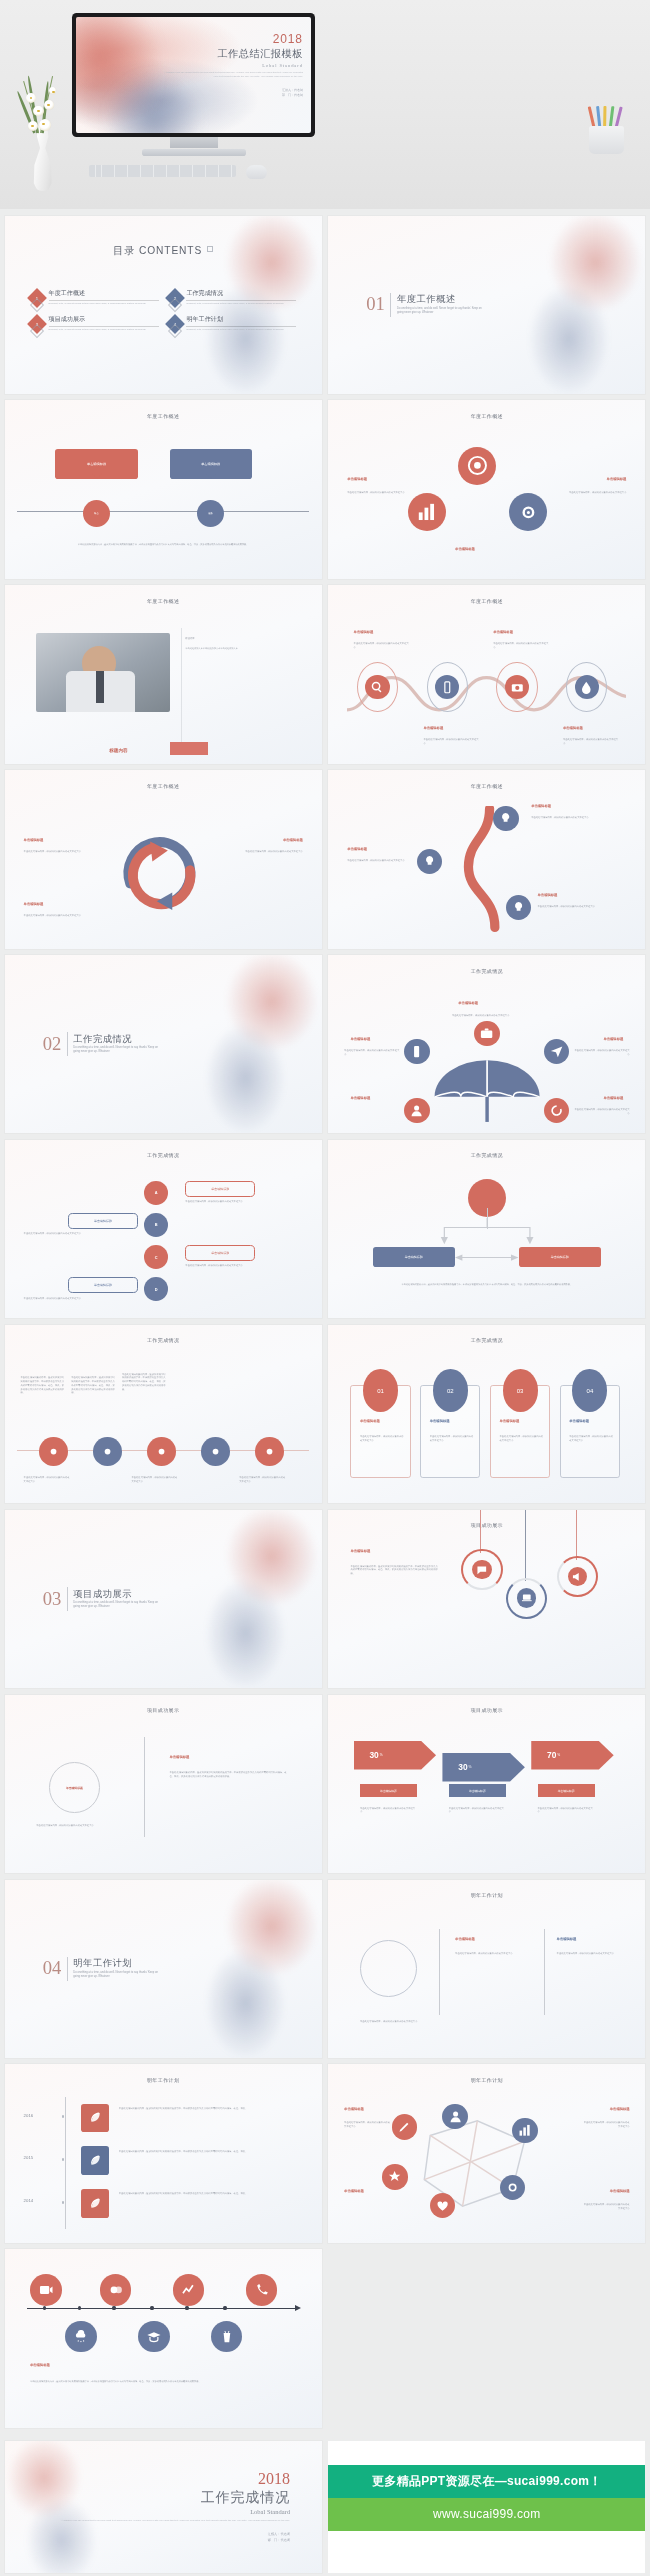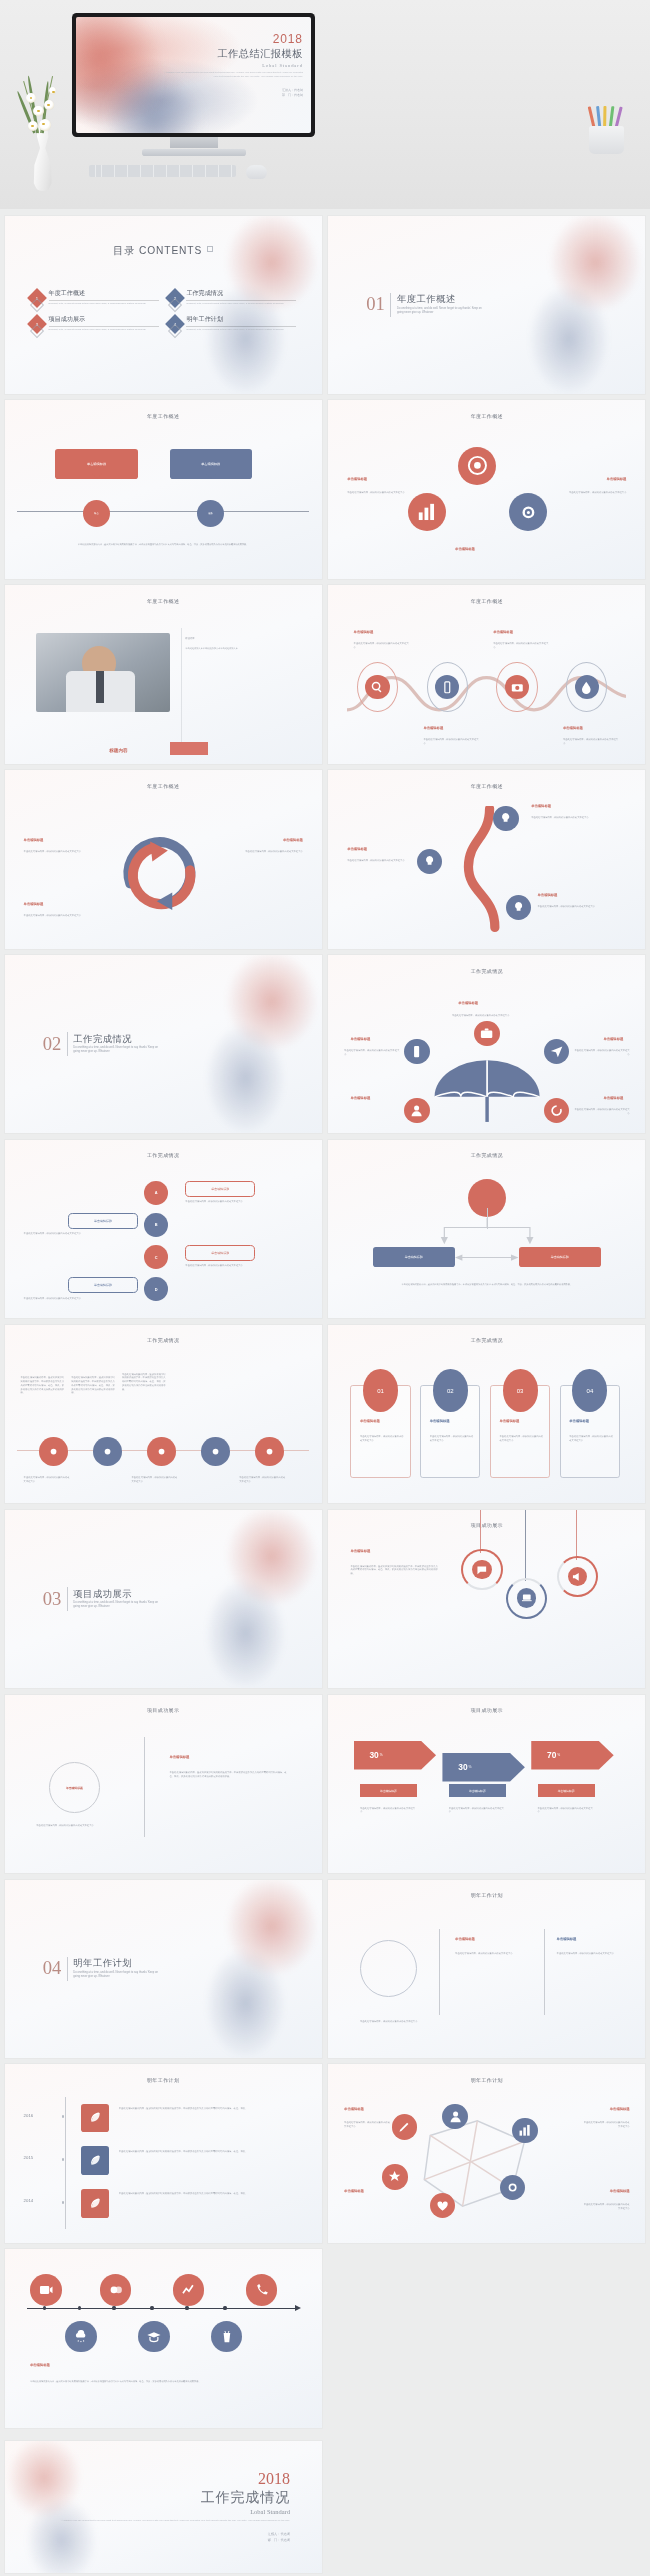--- a/index.html
+++ b/index.html
@@ -860,16 +860,22 @@
         <div class="t">工作完成情况</div>
         <div class="s">Lobal Standard</div>
         <div class="d">A designer can use default text to preview what text would look like. If make your screen still you using this text. Whoever evaluates your text cannot evaluate the way you write. Your design looks awesome by the way.</div>
         <div class="m">
           <div>汇报人：代名词</div>
           <div>部　门：代名词</div>
         </div>
       </div>
     </div>
 
+    <div class="promo" style="height:132px;">
+      <div class="promo-inner">
+        <div class="promo-a">更多精品PPT资源尽在—sucai999.com！</div>
+        <div class="promo-b">www.sucai999.com</div>
+      </div>
+    </div>
   </div>
 
 </div>
 
 
 </body></html>

